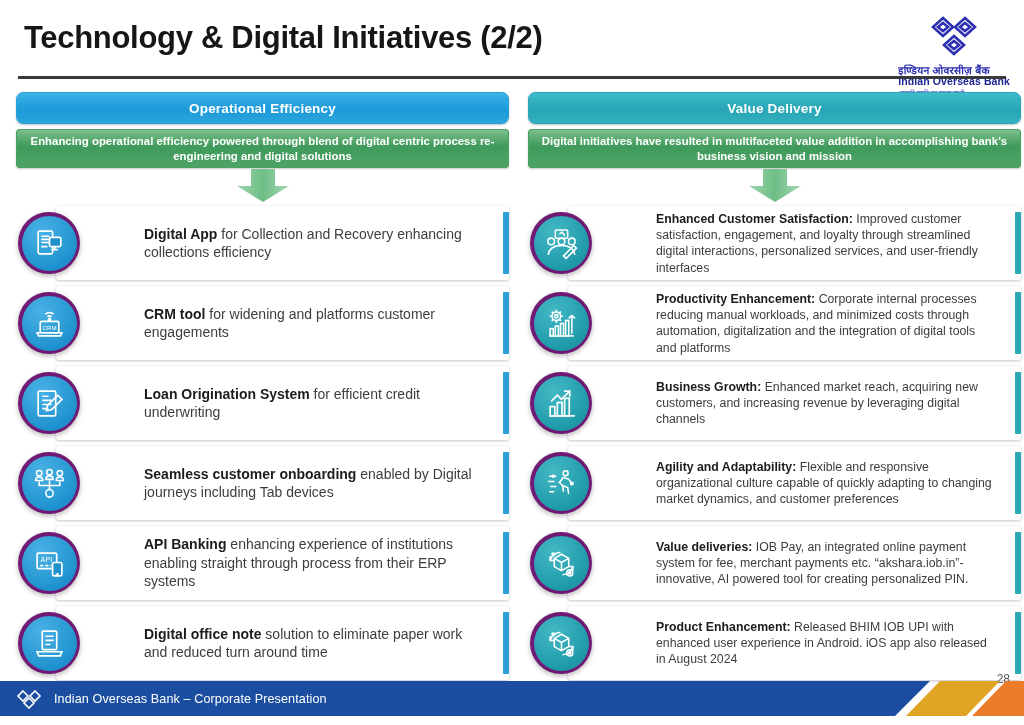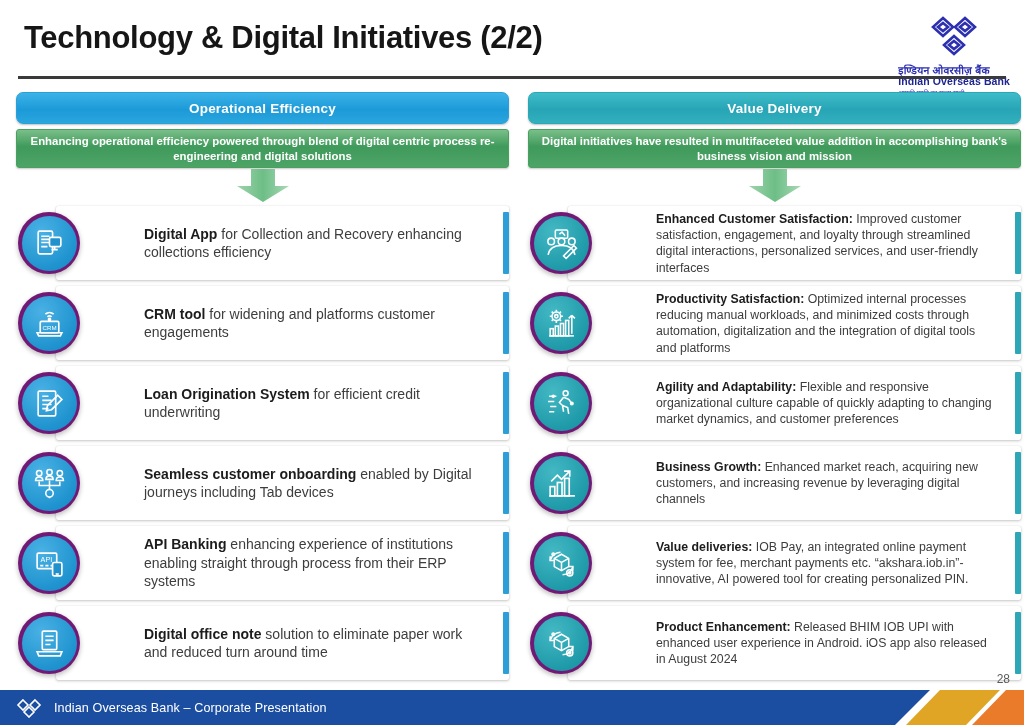--- a/index.html
+++ b/index.html
@@ -86,21 +86,21 @@
   }
   .badge-left  .badge-inner { background: radial-gradient(circle at 35% 28%, #49b1e4, #1f93cf 70%, #1a86c2); }
   .badge-right .badge-inner { background: radial-gradient(circle at 35% 28%, #43b8c4, #1f9aa9 70%, #1b8d9c); }
   .badge svg { width: 33px; height: 33px; }
 
   
   .page-num {
     position: absolute; right: 14px; top: 672px;
     font-size: 12px; color: #5a5a5a;
   }
-  .footer { position: absolute; left: 0; bottom: 0; width: 1024px; height: 35px; overflow: hidden; }
+  .footer { position: absolute; left: 0; bottom: 0; width: 1024px; height: 44px; overflow: hidden; }
   .footer-content { position: absolute; left: 16px; top: 0; height: 35px; display: flex; align-items: center; gap: 12px; z-index: 5; }
   .f-logo { width: 26px; height: 20px; }
   .f-label { color: #ffffff; font-size: 12.6px; letter-spacing: .1px; }
 </style>
 </head>
 <body>
 
 <div class="slide">
 
   <div class="title">Technology &amp; Digital Initiatives (2/2)</div>
@@ -303,21 +303,21 @@
               <path d="M18 28l10-10 2.5 2.5-10 10z"></path>
             </svg>
           </div>
         </div>
       </div>
 
       <div class="card">
         <div class="card-body">
           <div class="accent accent-right"></div>
           <div class="card-text">
-            <b>Productivity Satisfaction:</b><span> Optimized internal processes reducing manual workloads, and minimized costs through automation, digitalization and the integration of digital tools and platforms</span>
+            <b>Productivity Enhancement:</b><span> Corporate internal processes reducing manual workloads, and minimized costs through automation, digitalization and the integration of digital tools and platforms</span>
           </div>
         </div>
         <div class="badge badge-right">
           <div class="badge-inner">
             <svg viewBox="0 0 32 32" fill="none" stroke="#fff" stroke-width="1.5">
               <circle cx="11" cy="9" r="4.2"></circle>
                 <circle cx="11" cy="9" r="1.6"></circle>
               <path d="M11 2.6v2M11 13.4v2M4.6 9h2M15.4 9h2M6.5 4.5l1.4 1.4M14.1 12.1l1.4 1.4M15.5 4.5l-1.4 1.4M7.9 12.1l-1.4 1.4"></path>
               <path d="M4 28h24"></path>
               <rect x="5" y="21" width="3" height="7"></rect>
@@ -327,53 +327,53 @@
               <path d="M26 26V8m0 0l-3 3m3-3l3 3"></path>
             </svg>
           </div>
         </div>
       </div>
 
       <div class="card">
         <div class="card-body">
           <div class="accent accent-right"></div>
           <div class="card-text">
+            <b>Business Growth:</b><span> Enhanced market reach, acquiring new customers, and increasing revenue by leveraging digital channels</span>
+          </div>
+        </div>
+        <div class="badge badge-right">
+          <div class="badge-inner">
+            <svg viewBox="0 0 32 32" fill="none" stroke="#fff" stroke-width="1.6">
+              <path d="M4 28h25"></path>
+              <rect x="5" y="19" width="4.5" height="9"></rect>
+                <rect x="12" y="15" width="4.5" height="13"></rect>
+              <rect x="19" y="11" width="4.5" height="17"></rect>
+              <path d="M6 14l6-6 4 4 8-8"></path>
+                <path d="M18.5 4H24v5.5"></path>
+            </svg>
+          </div>
+        </div>
+      </div>
+
+      <div class="card">
+        <div class="card-body">
+          <div class="accent accent-right"></div>
+          <div class="card-text">
             <b>Agility and Adaptability:</b><span> Flexible and responsive organizational culture capable of quickly adapting to changing market dynamics, and customer preferences</span>
           </div>
         </div>
         <div class="badge badge-right">
           <div class="badge-inner">
             <svg viewBox="0 0 32 32" fill="none" stroke="#fff" stroke-width="1.5">
               <circle cx="20" cy="6" r="2.4"></circle>
               <path d="M18 10l-4 5 3 3 1 6M17 18l5 2 1 6"></path>
               <path d="M18 10l5 2 3 4"></path>
               <path d="M4 9h7M3 14h6M5 19h6M4 24h5"></path>
               <circle cx="8" cy="9" r="1" fill="#fff"></circle>
                 <circle cx="26" cy="16" r="1.2" fill="#fff"></circle>
-            </svg>
-          </div>
-        </div>
-      </div>
-
-      <div class="card">
-        <div class="card-body">
-          <div class="accent accent-right"></div>
-          <div class="card-text">
-            <b>Business Growth:</b><span> Enhanced market reach, acquiring new customers, and increasing revenue by leveraging digital channels</span>
-          </div>
-        </div>
-        <div class="badge badge-right">
-          <div class="badge-inner">
-            <svg viewBox="0 0 32 32" fill="none" stroke="#fff" stroke-width="1.6">
-              <path d="M4 28h25"></path>
-              <rect x="5" y="19" width="4.5" height="9"></rect>
-                <rect x="12" y="15" width="4.5" height="13"></rect>
-              <rect x="19" y="11" width="4.5" height="17"></rect>
-              <path d="M6 14l6-6 4 4 8-8"></path>
-                <path d="M18.5 4H24v5.5"></path>
             </svg>
           </div>
         </div>
       </div>
 
       <div class="card">
         <div class="card-body">
           <div class="accent accent-right"></div>
           <div class="card-text">
             <b>Value deliveries:</b><span> IOB Pay, an integrated online payment system for fee, merchant payments etc. “akshara.iob.in”- innovative, AI powered tool for creating personalized PIN.</span>

